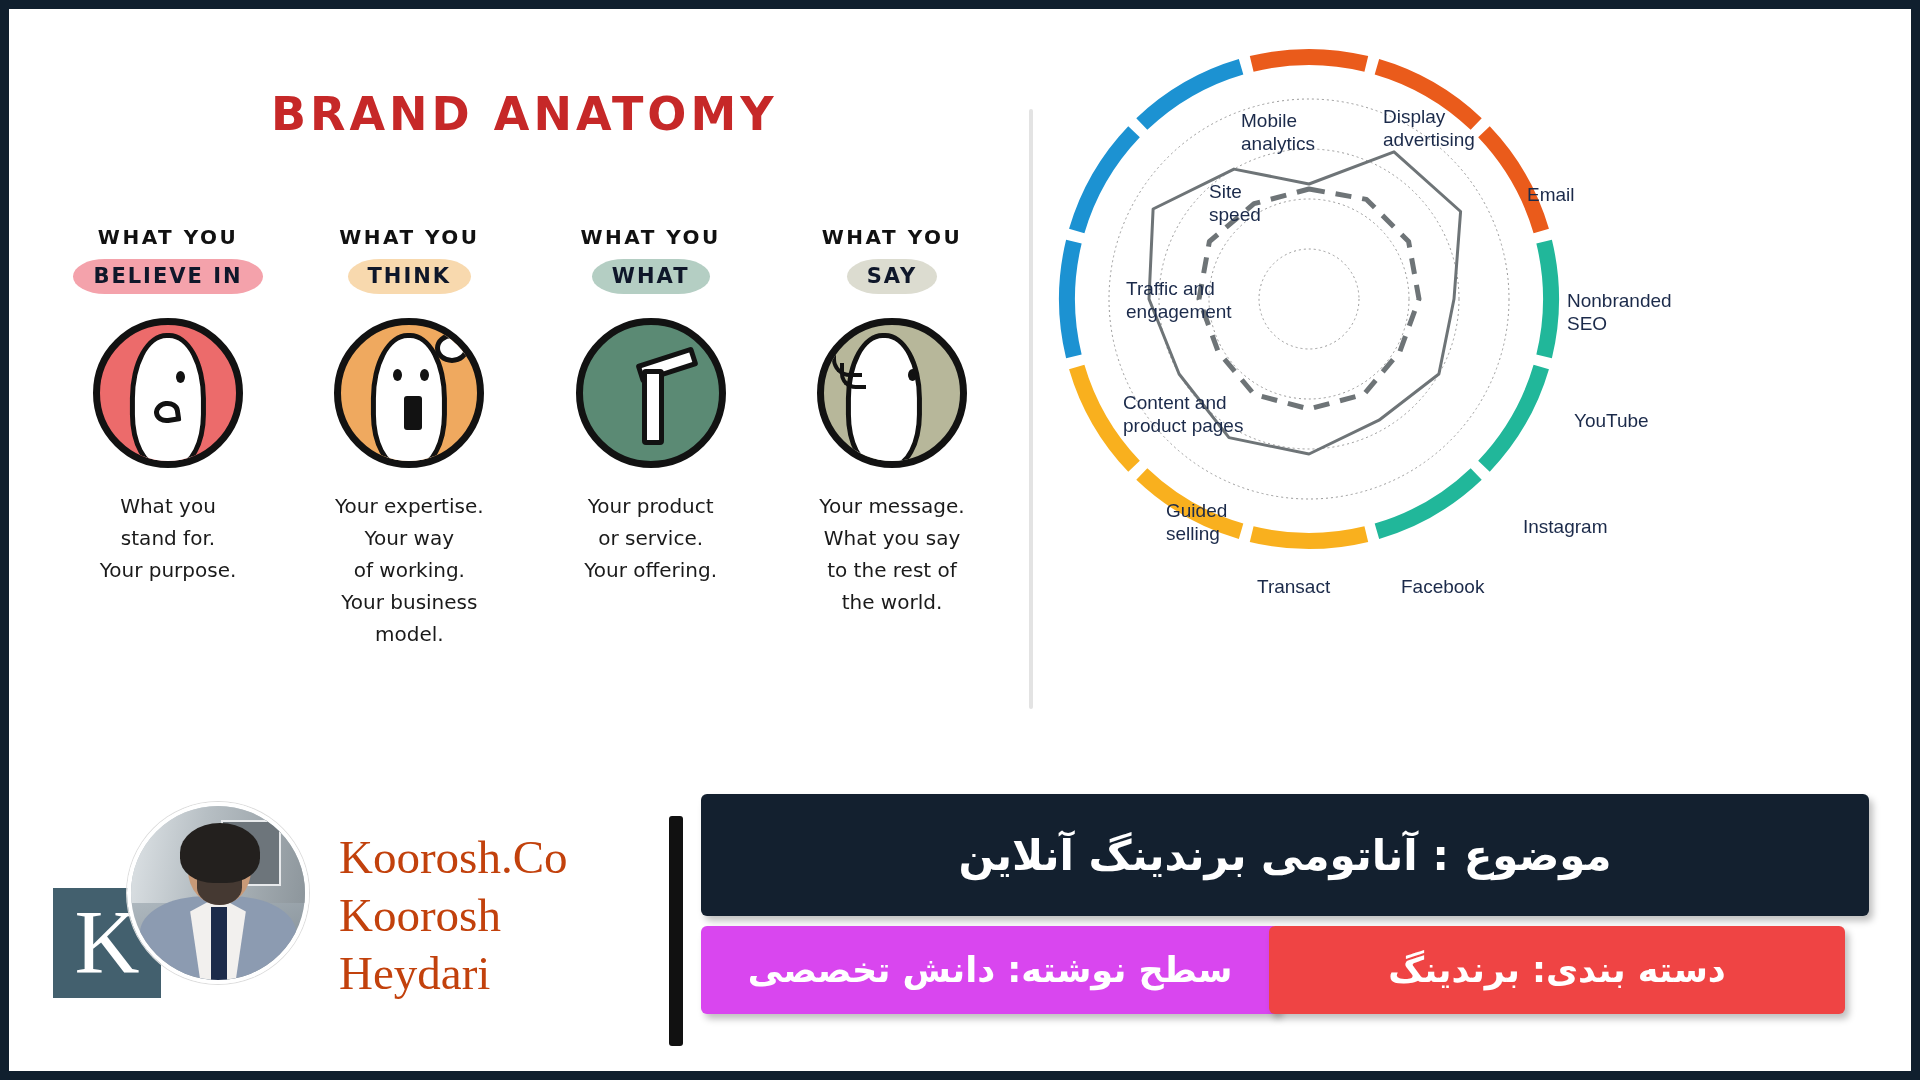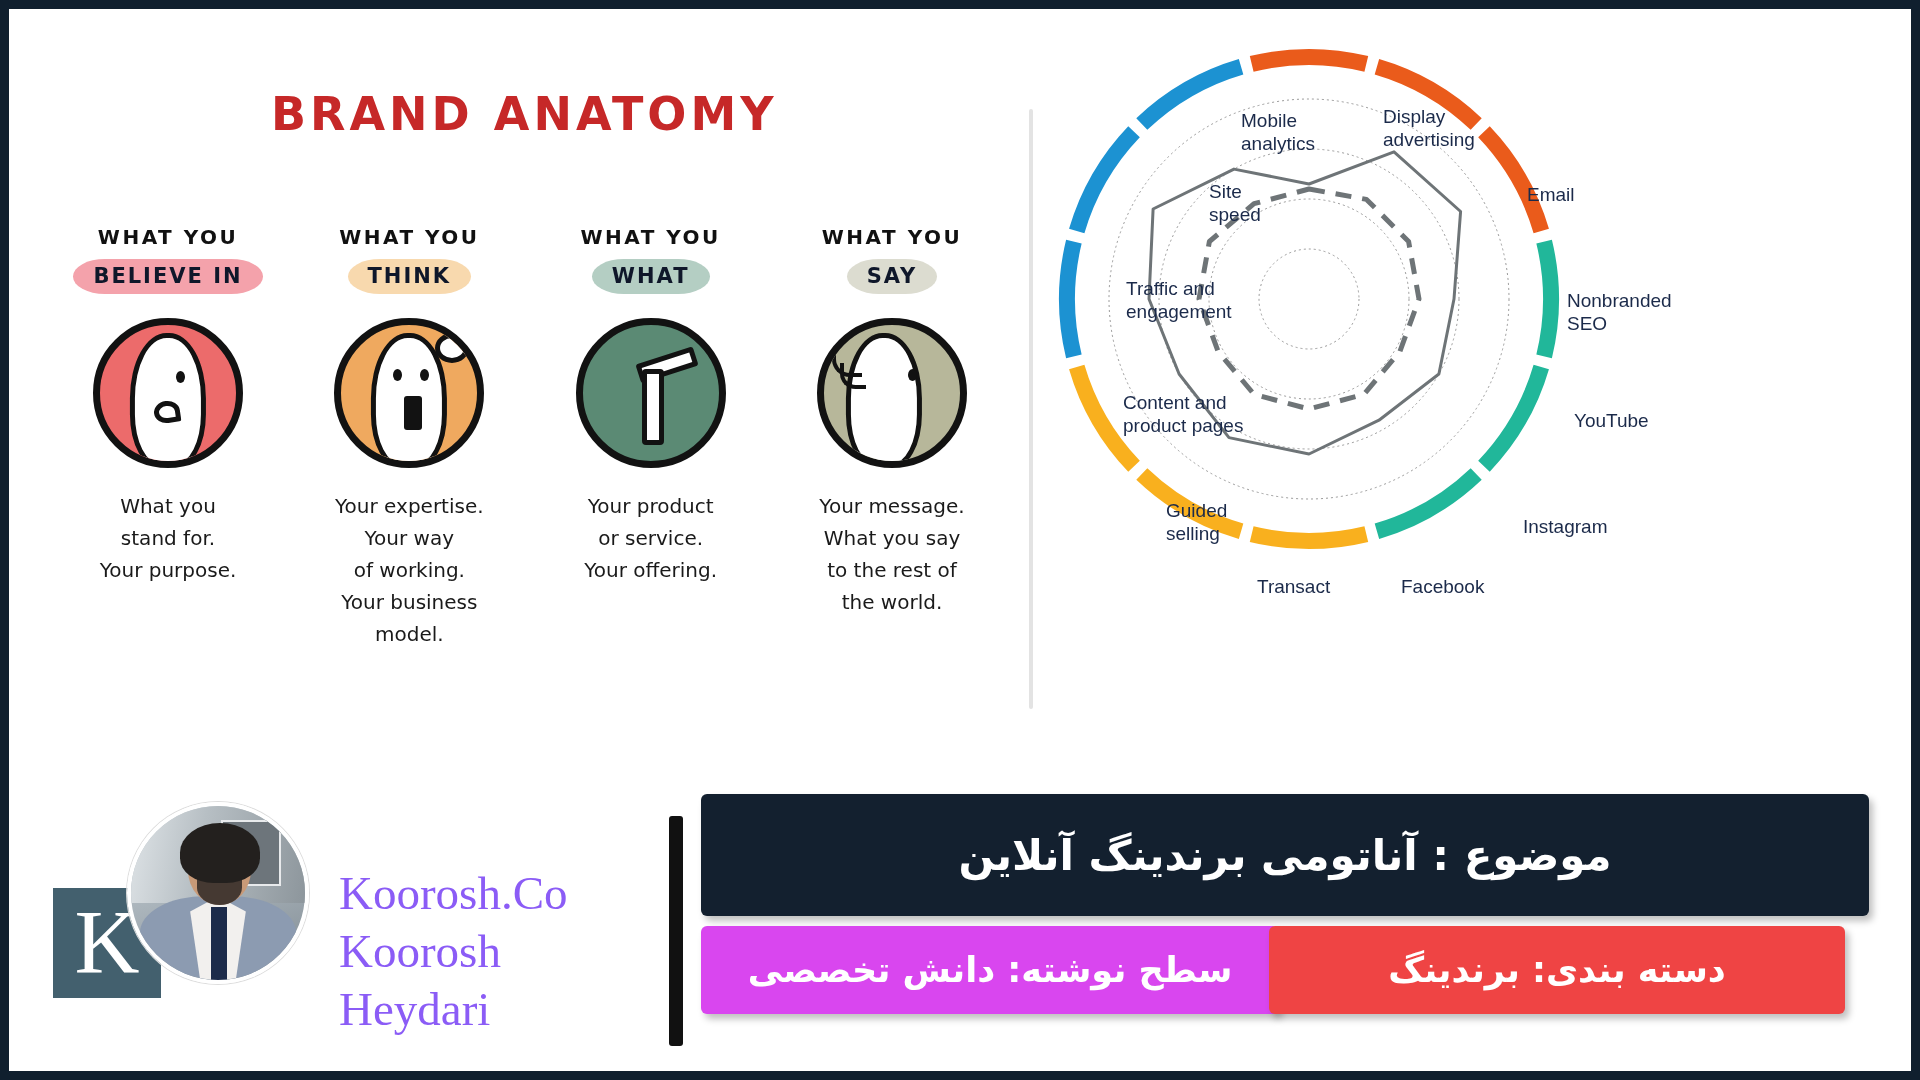--- a/index.html
+++ b/index.html
@@ -206,22 +206,21 @@
     position: absolute; left: 46%; top: 58%;
     width: 9%; height: 42%;
     background: #1c2b4a;
   }
   .brand-text {
     position: absolute;
     left: 300px; top: 30px;
     font-family: "Liberation Serif", serif;
     font-size: 47px;
     line-height: 58px;
-    color: #8b5cf6;
-    margin-top: 36px;
+    color: #c2410c;
   }
   .v-bar {
     position: absolute;
     left: 630px; top: 18px;
     width: 14px; height: 230px;
     background: #111;
     border-radius: 3px;
   }
 
   .topic-bar {

